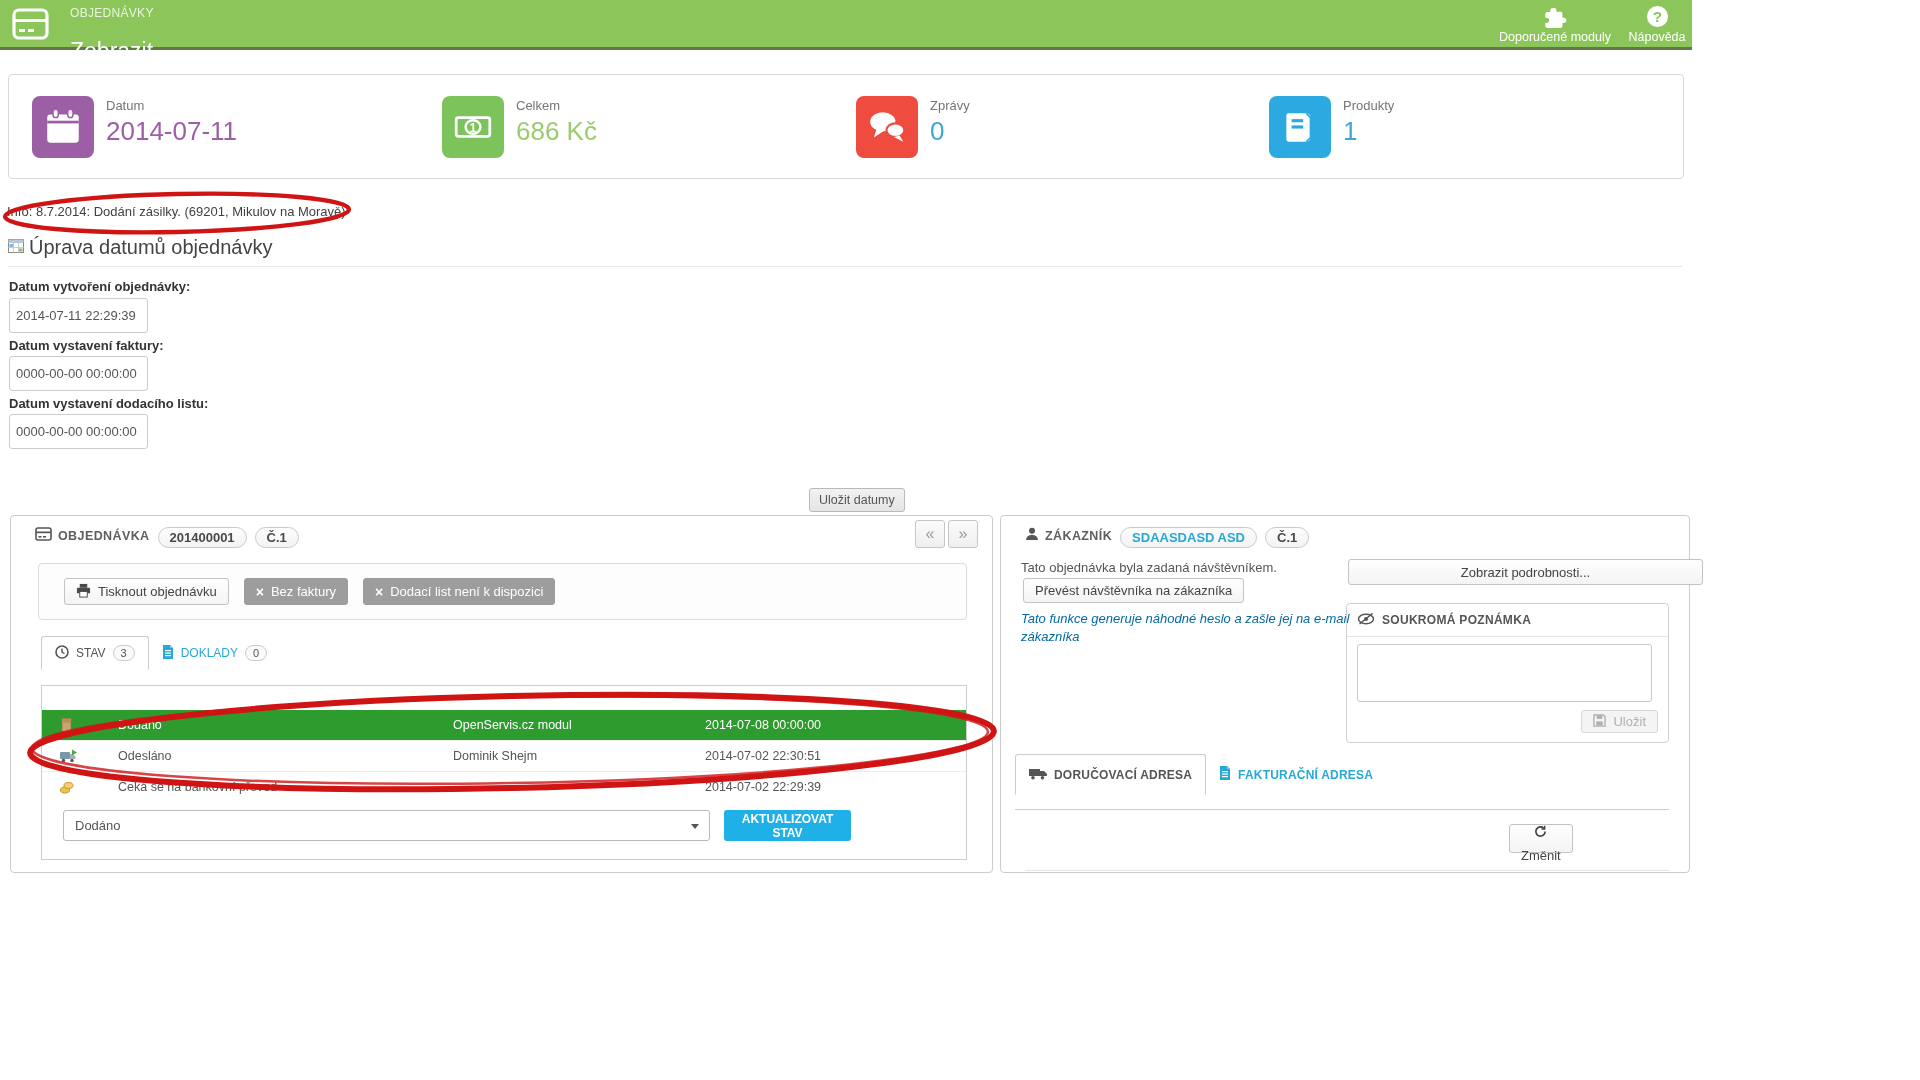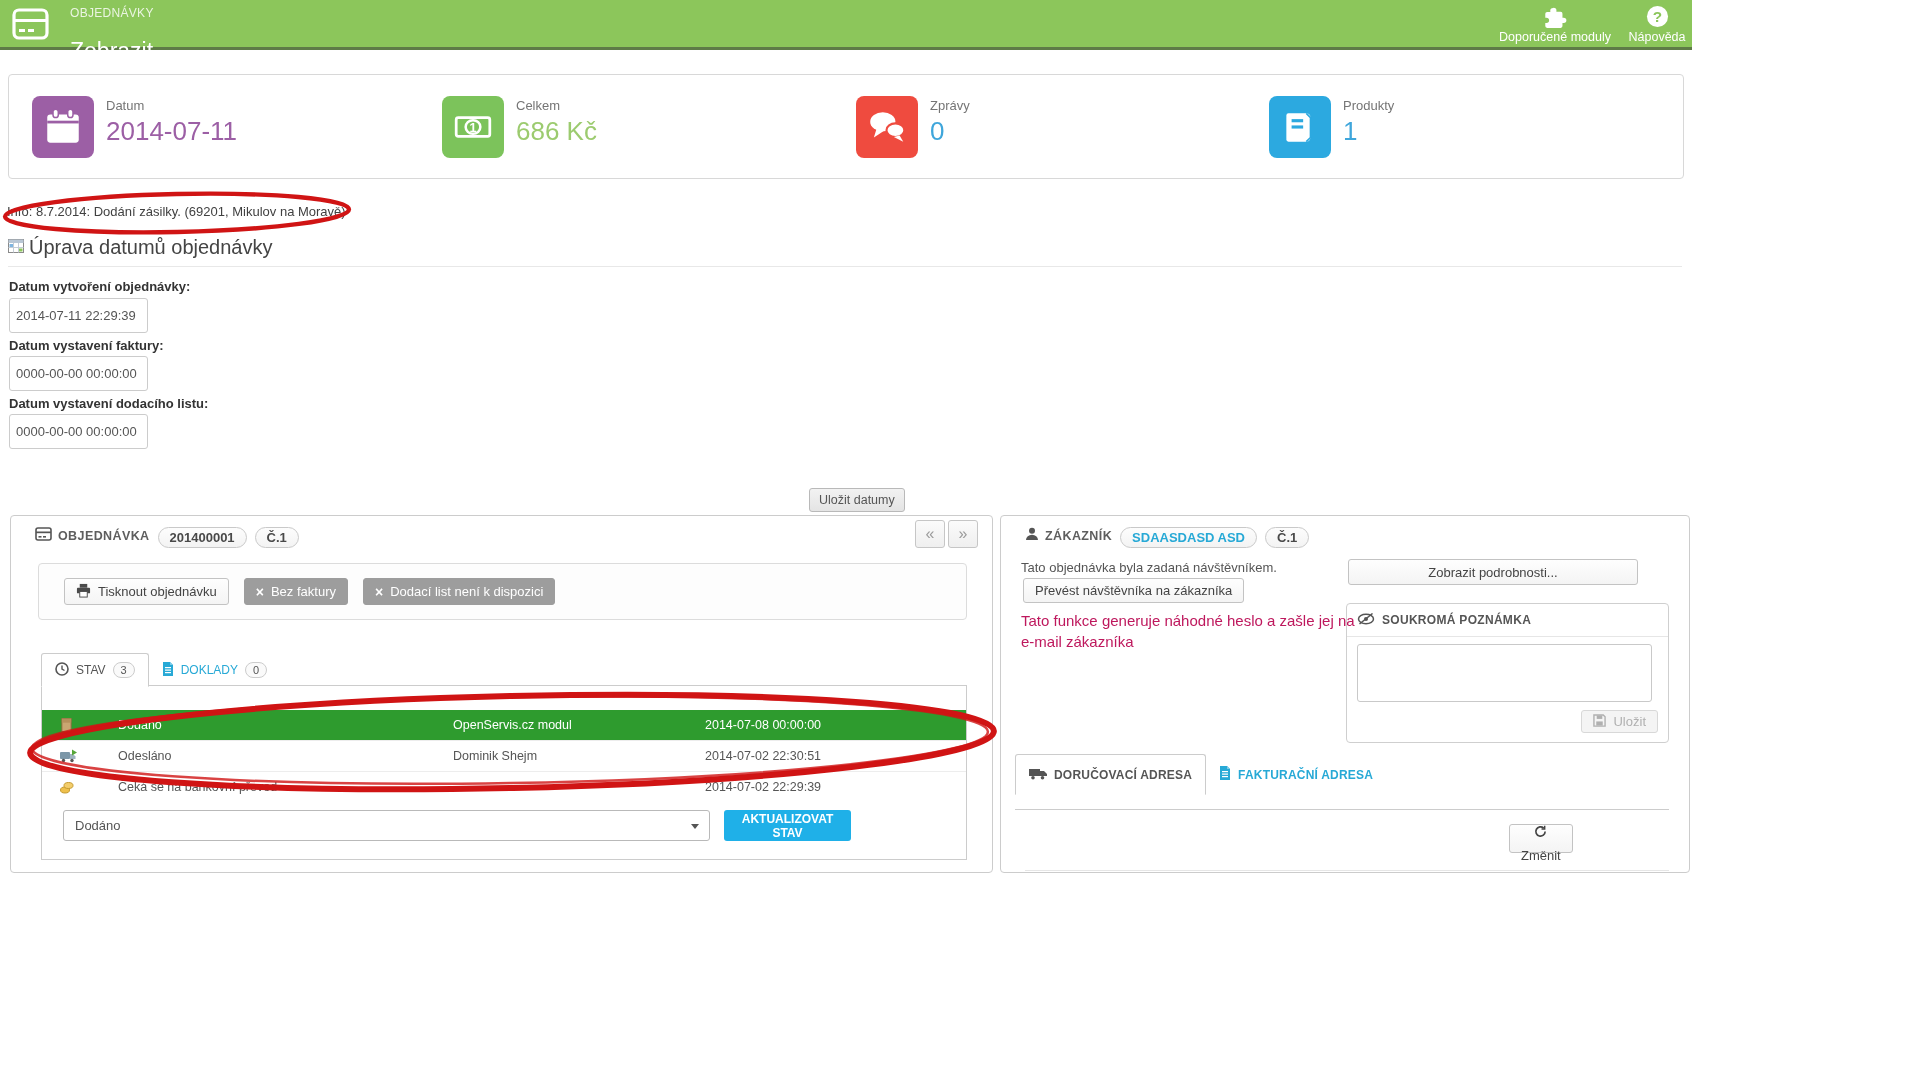--- a/index.html
+++ b/index.html
@@ -51,21 +51,21 @@
            background:linear-gradient(#FBFBFB,#EFEFEF);display:flex;align-items:center;justify-content:center;cursor:pointer;}
 
   .well{position:absolute;left:27px;top:47px;width:929px;height:57px;border:1px solid #DCDCDC;border-radius:4px;
         background:#FDFDFD;display:flex;align-items:center;padding-left:25px;gap:15px;box-sizing:border-box;}
   .btn{display:inline-flex;align-items:center;gap:7px;border-radius:3px;font-size:13px;padding:0 11px;height:27px;
        box-sizing:border-box;cursor:pointer;white-space:nowrap;font-family:inherit;}
   .btn.white{background:linear-gradient(#FEFEFE,#F4F4F4);border:1px solid #C3C3C3;color:#444;}
   .btn.gray{background:#9D9D9D;color:#fff;border:1px solid #9D9D9D;}
   .btn .x{font-weight:bold;font-size:14px;}
 
-  .tabs{position:absolute;left:30px;top:137px;display:flex;align-items:flex-end;z-index:2;}
+  .tabs{position:absolute;left:30px;top:120px;display:flex;align-items:flex-end;z-index:2;}
   .tab{height:32px;display:flex;align-items:center;gap:7px;padding:0 13px;font-size:12px;color:#27A9D6;cursor:pointer;}
   .tab.active{background:#fff;border:1px solid #CCC;border-bottom:1px solid #fff;border-radius:3px 3px 0 0;
               color:#555;margin-bottom:-1px;}
   .count{border:1px solid #CCC;border-radius:10px;background:#FAFAFA;color:#555;font-size:11px;padding:1px 7px;}
 
   .tab-box{position:absolute;left:30px;top:169px;width:926px;height:175px;border:1px solid #CCC;background:#fff;
            box-sizing:border-box;}
   .srows{margin-top:24px;}
   .srow{display:grid;grid-template-columns:76px 335px 252px auto;align-items:center;height:30px;font-size:12.5px;
         color:#555;border-top:1px solid #EDEDED;cursor:default;}
@@ -76,22 +76,22 @@
   .sselect{width:647px;height:31px;border:1px solid #B9B9B9;border-radius:3px;background:#fff;display:flex;
            align-items:center;padding:0 11px;font-size:13px;color:#555;box-sizing:border-box;position:relative;cursor:pointer;}
   .sselect .tri{position:absolute;right:10px;top:13px;width:0;height:0;border-left:4.5px solid transparent;
            border-right:4.5px solid transparent;border-top:5.5px solid #555;}
   .update-btn{width:127px;height:31px;background:#1FB0E8;color:#fff;font-weight:bold;font-size:12px;border:none;
            border-radius:3px;display:flex;align-items:center;justify-content:center;cursor:pointer;font-family:inherit;}
 
   
   .guest-text{position:absolute;left:20px;top:44px;font-size:13px;color:#555;}
   .convert-btn{position:absolute;left:22px;top:62px;height:25px;}
-  .hint{position:absolute;left:20px;top:94px;width:345px;font-size:15px;color:#be185d;line-height:1.4;}
-  .details-btn{position:absolute;left:347px;top:43px;width:290px;height:26px;justify-content:center;text-align:center;}
+  .hint{position:absolute;left:20px;top:94px;width:345px;font-size:13px;font-style:italic;color:#0369a1;line-height:1.4;}
+  .details-btn{position:absolute;left:347px;top:43px;width:355px;height:26px;justify-content:center;text-align:center;}
   .note-panel{position:absolute;left:345px;top:87px;width:323px;height:140px;border:1px solid #CFCFCF;border-radius:4px;
            box-sizing:border-box;}
   .note-head{height:32px;display:flex;align-items:center;gap:7px;padding-left:10px;font-size:12px;font-weight:bold;
            color:#555;border-bottom:1px solid #E6E6E6;letter-spacing:.3px;}
   .note-area{position:absolute;left:10px;top:40px;width:289px;height:52px;border:1px solid #C9C9C9;border-radius:3px;
            resize:none;font-family:inherit;}
   .note-save{position:absolute;right:10px;bottom:9px;height:23px;background:#F4F4F4;border:1px solid #D8D8D8;
            color:#B0B0B0;cursor:default;}
   .addr-tabs{position:absolute;left:14px;top:238px;display:flex;align-items:flex-end;z-index:2;}
   .addr-tabs .tab{height:39px;font-size:12px;font-weight:bold;letter-spacing:.2px;}

